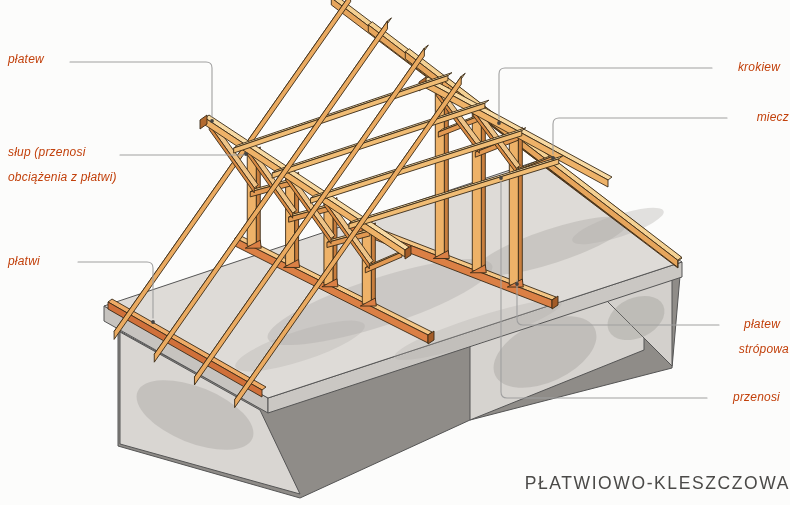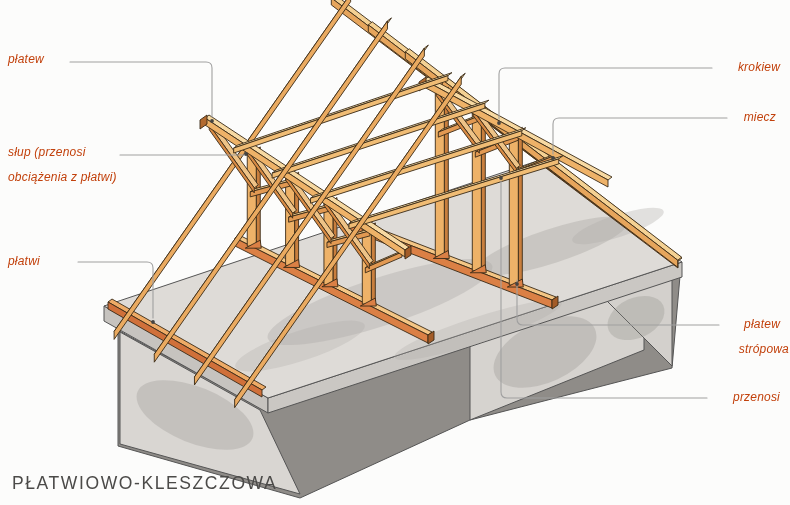--- a/index.html
+++ b/index.html
@@ -1,22 +1,22 @@
 <!DOCTYPE html>
 <html><head>
 <meta charset="utf-8">
 <style>
   html,body{margin:0;padding:0;background:#fff;}
   .stage{position:relative;width:790px;height:505px;background:#fcfcfb;overflow:hidden;
          font-family:"Liberation Sans", sans-serif;}
   .stage svg{position:absolute;left:0;top:0;}
   .lbl{position:absolute;font-size:12px;color:#c2410c;letter-spacing:.2px;white-space:nowrap;font-style:italic;}
   .lbl.right{text-align:left;}
-  .title{position:absolute;left:0;right:0;top:473px;text-align:left;padding-left:4px;
-         font-size:17.5px;letter-spacing:1.6px;color:#4b4a48;margin-left:8px;}
+  .title{position:absolute;left:0;right:0;top:473px;text-align:right;padding-left:18px;
+         font-size:17.5px;letter-spacing:1.6px;color:#4b4a48;}
 </style>
 </head>
 <body>
 
 <div class="stage">
   <svg id="scene" width="790" height="505" viewBox="0 0 790 505">
       <polygon points="118,330 268,412 680,276 672,368 470,420 300,498 118,446" fill="#8f8c88" stroke="#555555" stroke-width="1" stroke-linejoin="round"></polygon>
       <polygon points="120,332 260,410 300,494 120,444" fill="#d9d6d2" stroke="#555555" stroke-width="1" stroke-linejoin="round"></polygon>
       <polygon points="470,342 644,288 644,350 470,420" fill="#d6d3cf" stroke="#555555" stroke-width="1" stroke-linejoin="round"></polygon>
       <polygon points="600,294 672,277 672,366" fill="#d3d0cc" stroke="#555555" stroke-width="1" stroke-linejoin="round"></polygon>
@@ -134,19 +134,19 @@
       <path d="M707 398 H507 Q501 398 501 392 V181" fill="none" stroke="#a0a0a0" stroke-width="1.1" stroke-linecap="round"></path>
       <circle cx="501" cy="178" r="1.9" fill="#454442"></circle>
     </svg>
 
   <div class="lbl" style="left:8px;top:52px">płatew</div>
   <div class="lbl" style="left:8px;top:170px">obciążenia z płatwi)</div>
   <div class="lbl" style="left:8px;top:145px">słup (przenosi</div>
   <div class="lbl" style="left:8px;top:254px">płatwi</div>
 
   <div class="lbl right" style="right:10px;top:60px">krokiew</div>
-  <div class="lbl right" style="right:14px;top:110px">miecz</div>
+  <div class="lbl right" style="right:1px;top:110px">miecz</div>
   <div class="lbl right" style="right:10px;top:317px">płatew</div>
   <div class="lbl right" style="right:1px;top:342px">strópowa</div>
   <div class="lbl right" style="right:10px;top:390px">przenosi</div>
 
   <div class="title">PŁATWIOWO-KLESZCZOWA</div>
 </div>
 
 </body></html>

